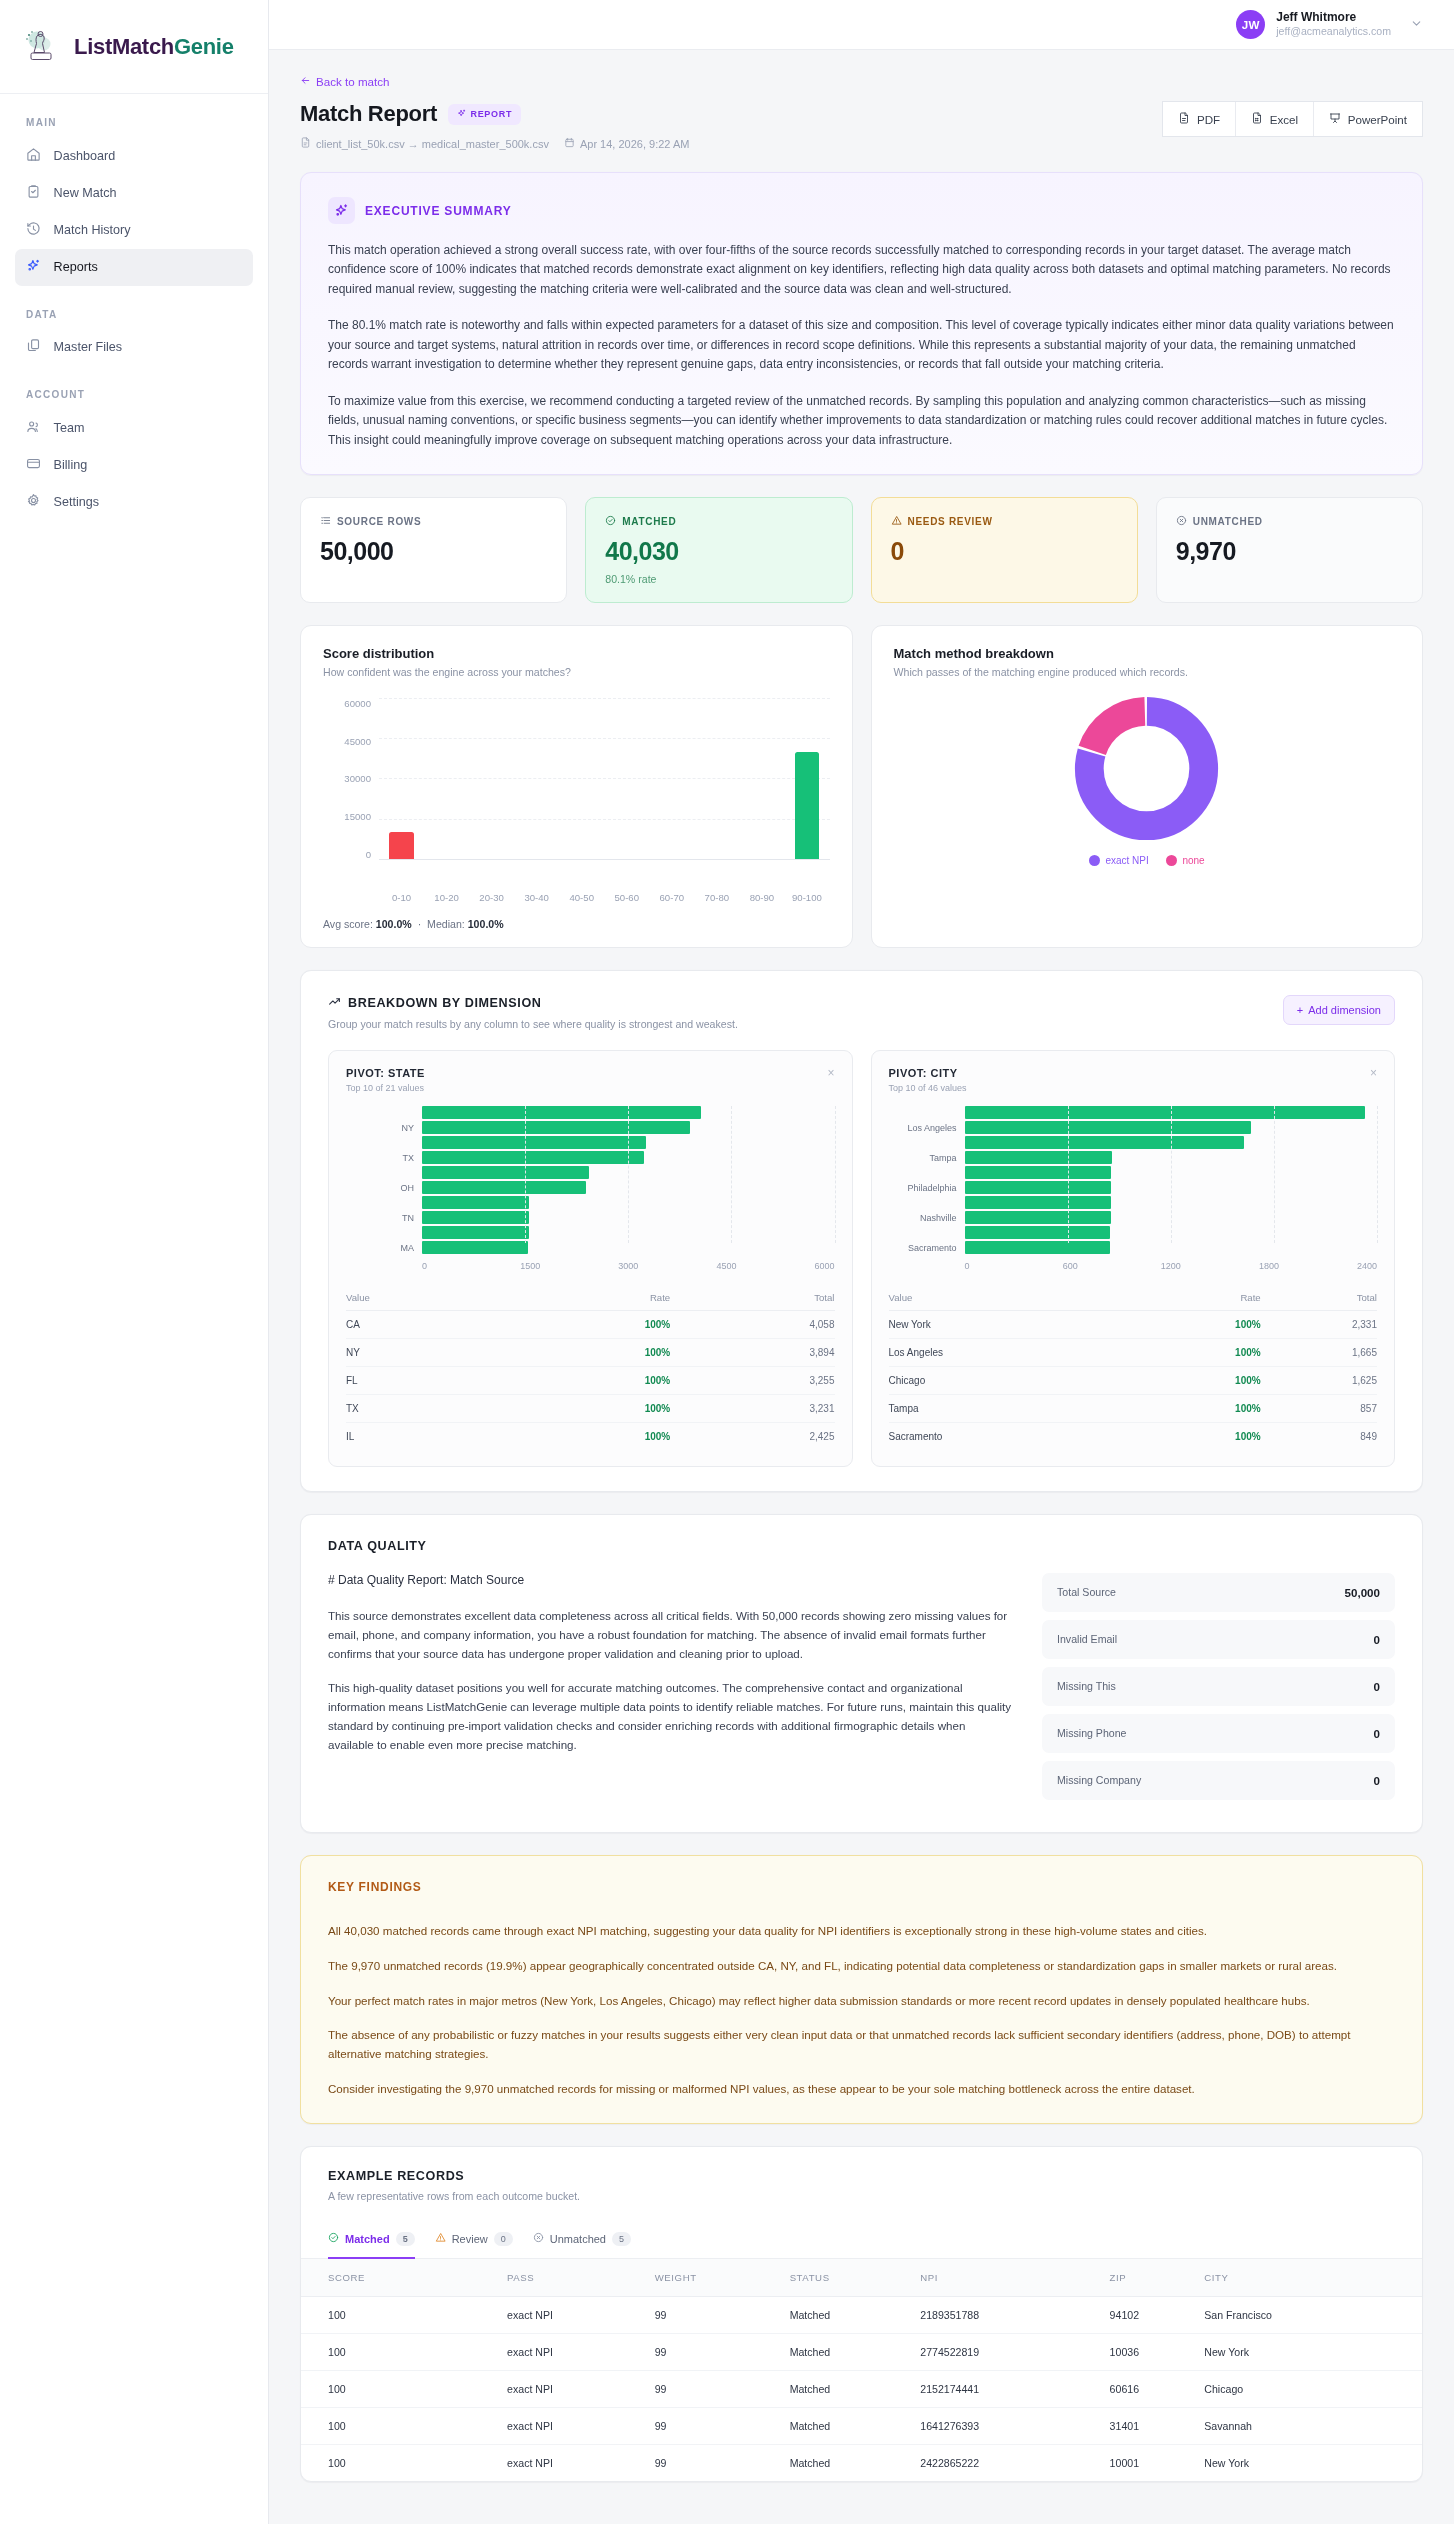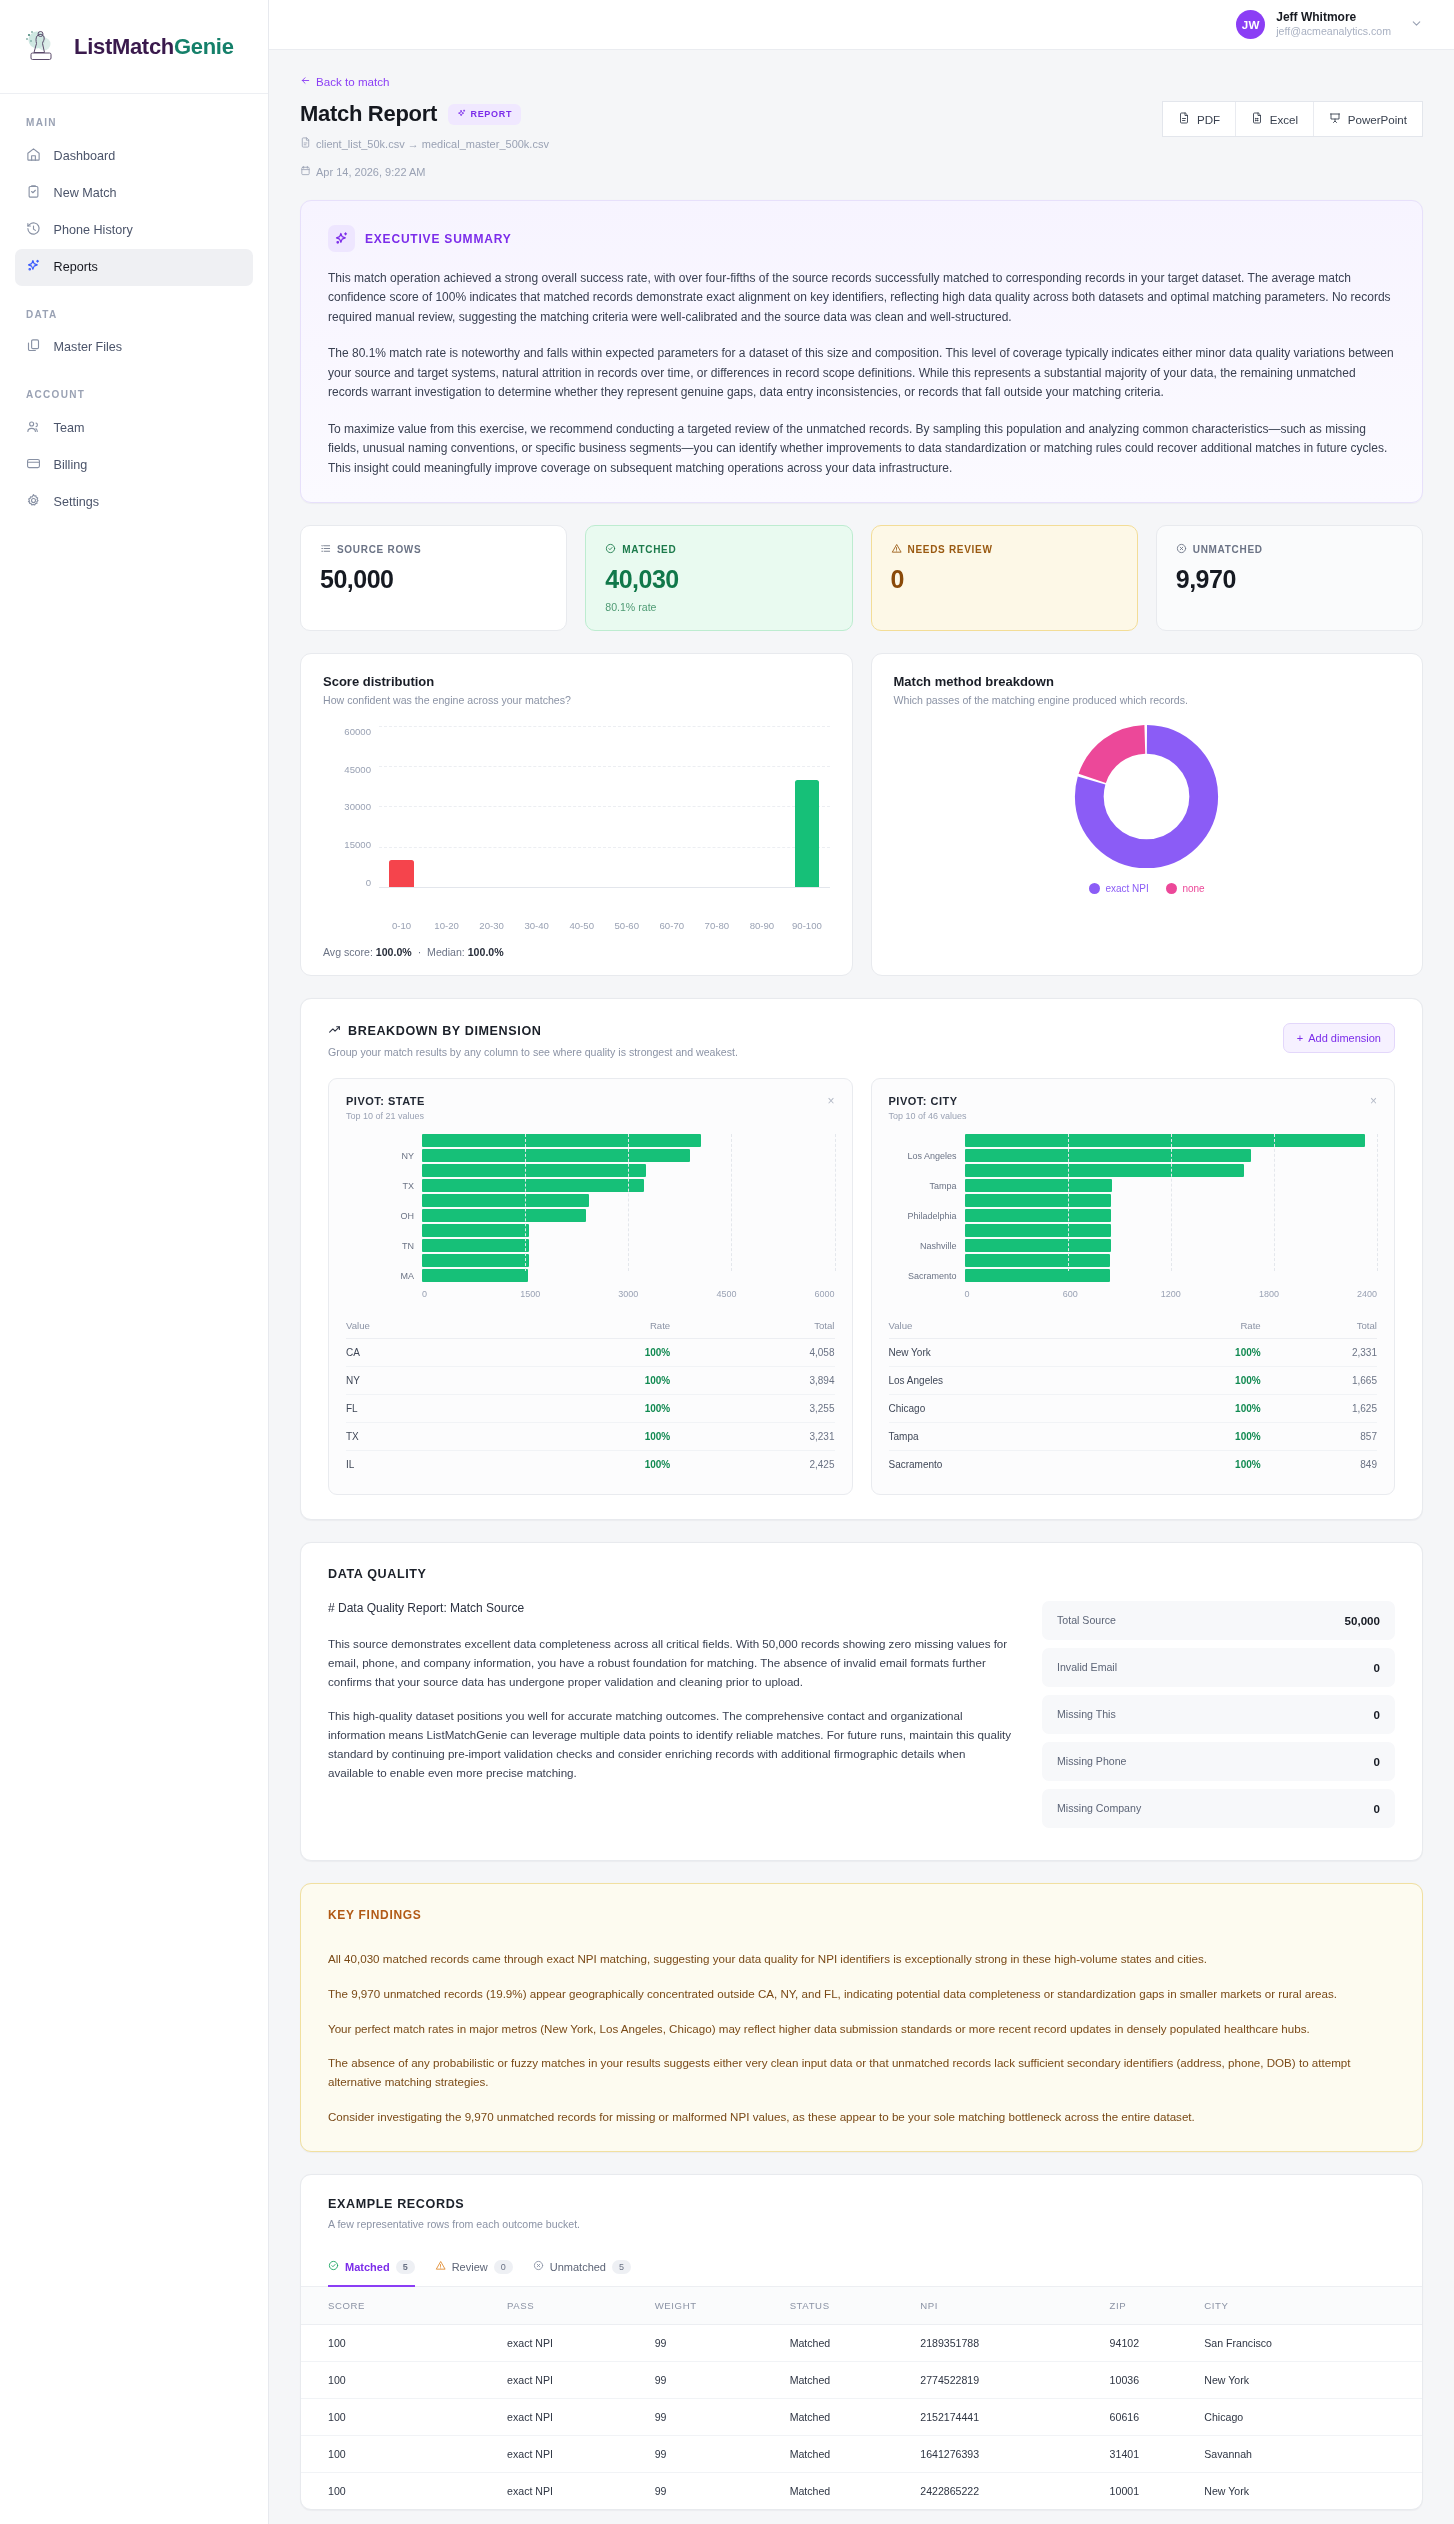--- a/index.html
+++ b/index.html
@@ -63,22 +63,22 @@
   }
   .titlerow { display: flex; align-items: flex-start; justify-content: space-between; }
   .ttl { display: flex; align-items: center; gap: 11px; }
   .ttl h1 { font-size: 22px; font-weight: 700; letter-spacing: -0.3px; color: #15181f; }
   .badge-report {
     background: #f0e8ff; color: #7c2dea; font-size: 9px; font-weight: 700;
     letter-spacing: 0.7px; padding: 5px 9px; border-radius: 6px;
     display: inline-flex; align-items: center; gap: 4.5px;
   }
   .submeta {
-    display: flex; align-items: flex-start; gap: 15px; margin-top: 10px;
-    color: #9aa2b4; font-size: 11px; flex-direction: column;
+    display: flex; align-items: flex-end; gap: 15px; margin-top: 10px;
+    color: #9aa2b4; font-size: 11px;
   }
   .submeta span.m { display: inline-flex; align-items: center; gap: 5px; }
 
   .exportgrp {
     display: flex; background: #fff; border: 0.5px solid #e3e6ec; border-radius: 0;
     overflow: hidden;
     justify-content: flex-end;
   }
   .exportgrp button {
     background: #fff; border: none; border-right: 0.5px solid #e9ebf0;
@@ -282,21 +282,21 @@
               <path d="M9 12l2 2 4-4"></path>
             </svg></span>
         <span>New Match</span>
       </div>
       <div class="nav-item">
         <span><svg width="15" height="15" viewBox="0 0 24 24" fill="none" stroke="#8891a4" stroke-width="1.8" stroke-linecap="round" stroke-linejoin="round">
               <path d="M3 12a9 9 0 1 0 3-6.7L3 8"></path>
               <path d="M3 4v4h4"></path>
               <path d="M12 8v5l3 2"></path>
             </svg></span>
-        <span>Phone History</span>
+        <span>Match History</span>
       </div>
       <div class="nav-item active">
         <span><svg width="15" height="15" viewBox="0 0 24 24" fill="none" stroke="#3b5bfd" stroke-width="1.8" stroke-linecap="round" stroke-linejoin="round">
               <path d="M11 4l2 5 5 2-5 2-2 5-2-5-5-2 5-2z"></path>
               <path d="M18.5 3.5v3M20 5h-3"></path>
               <circle cx="6" cy="18" r="1.2"></circle>
             </svg></span>
         <span>Reports</span>
       </div>
     </div>

